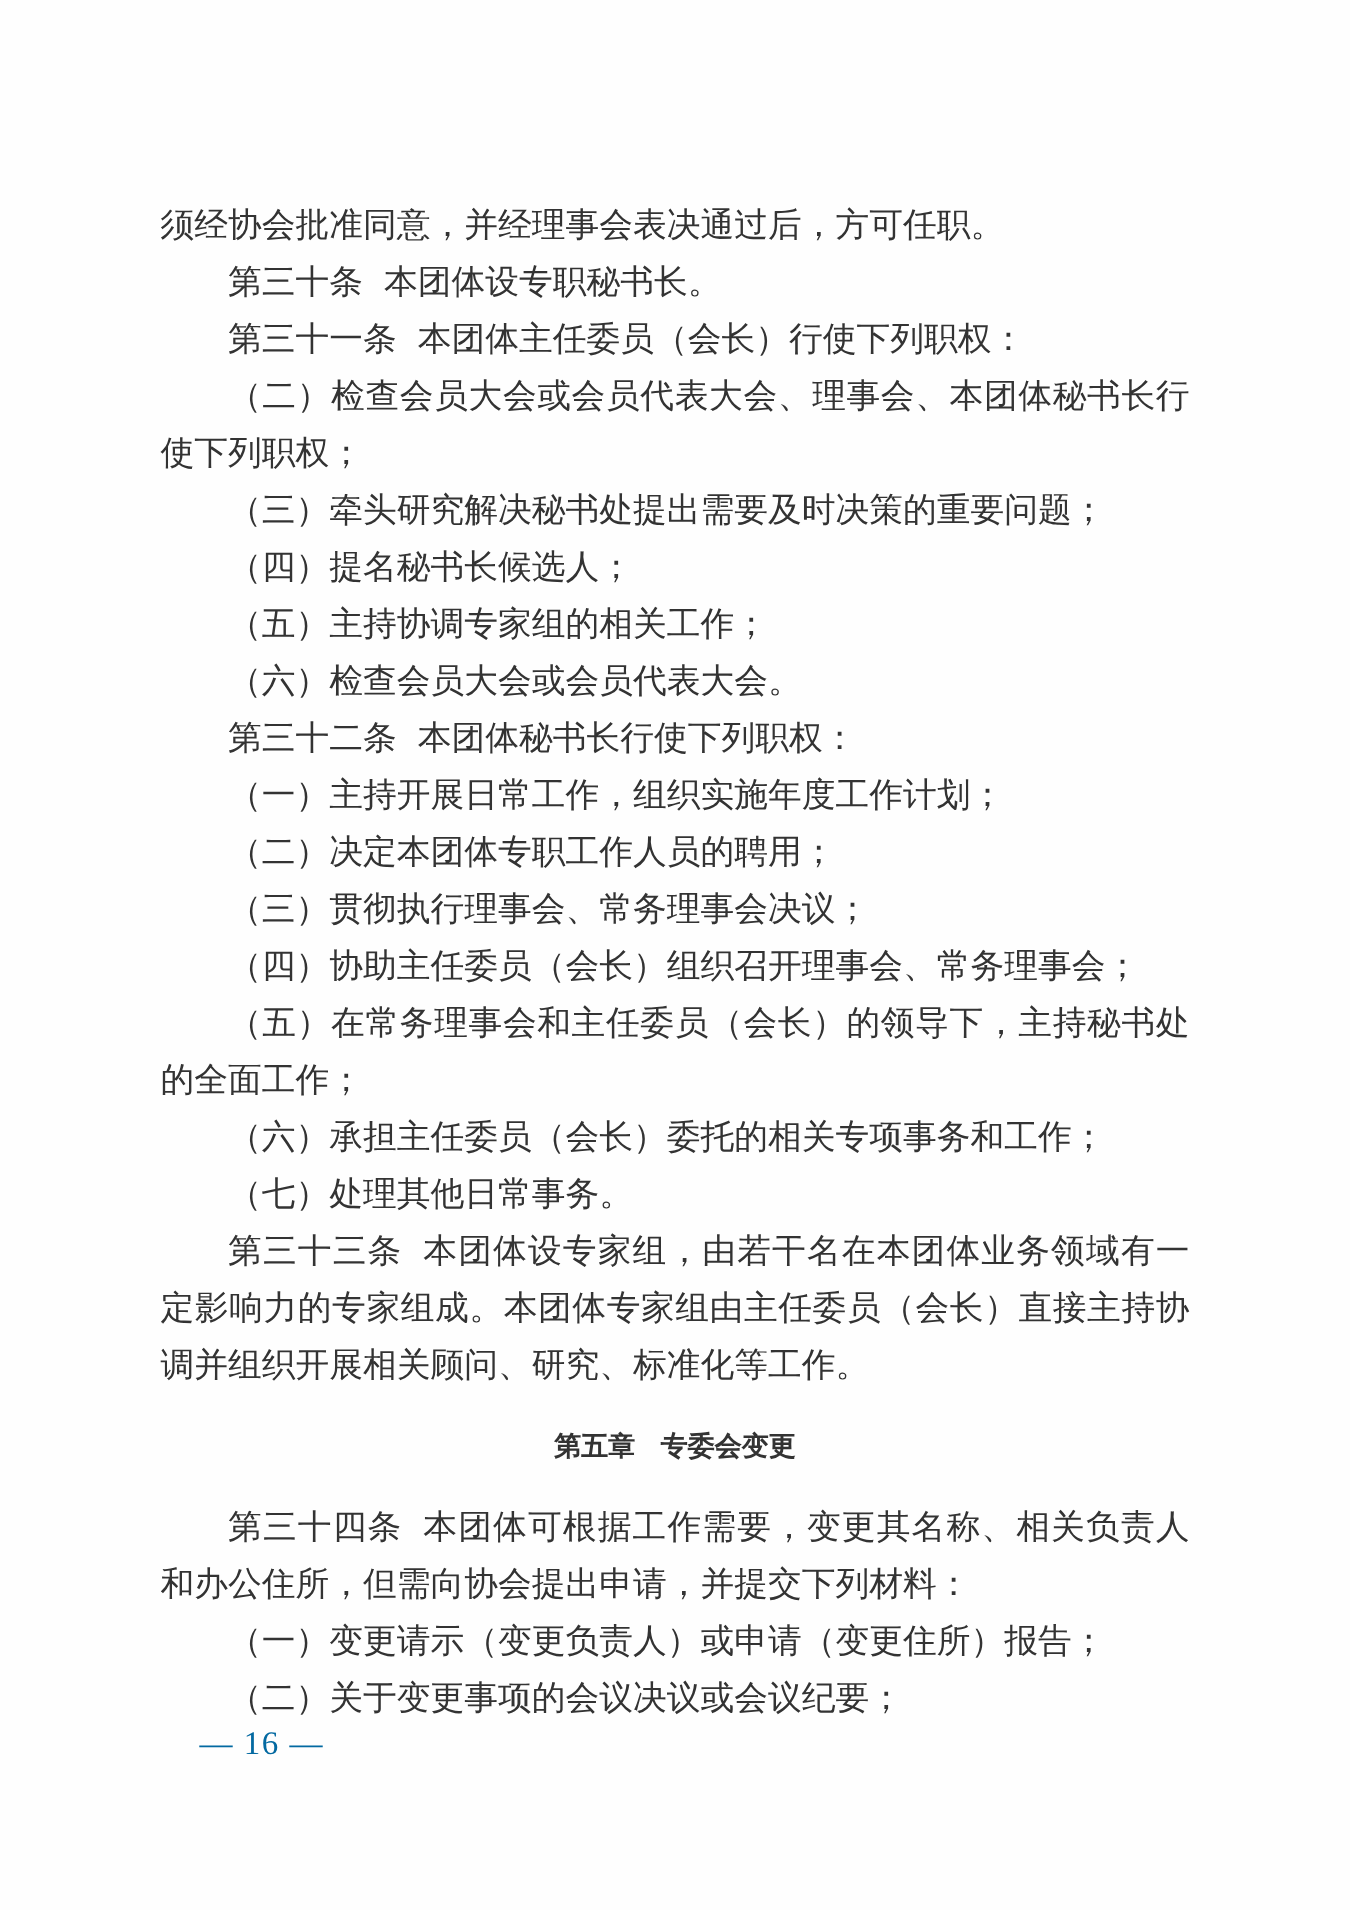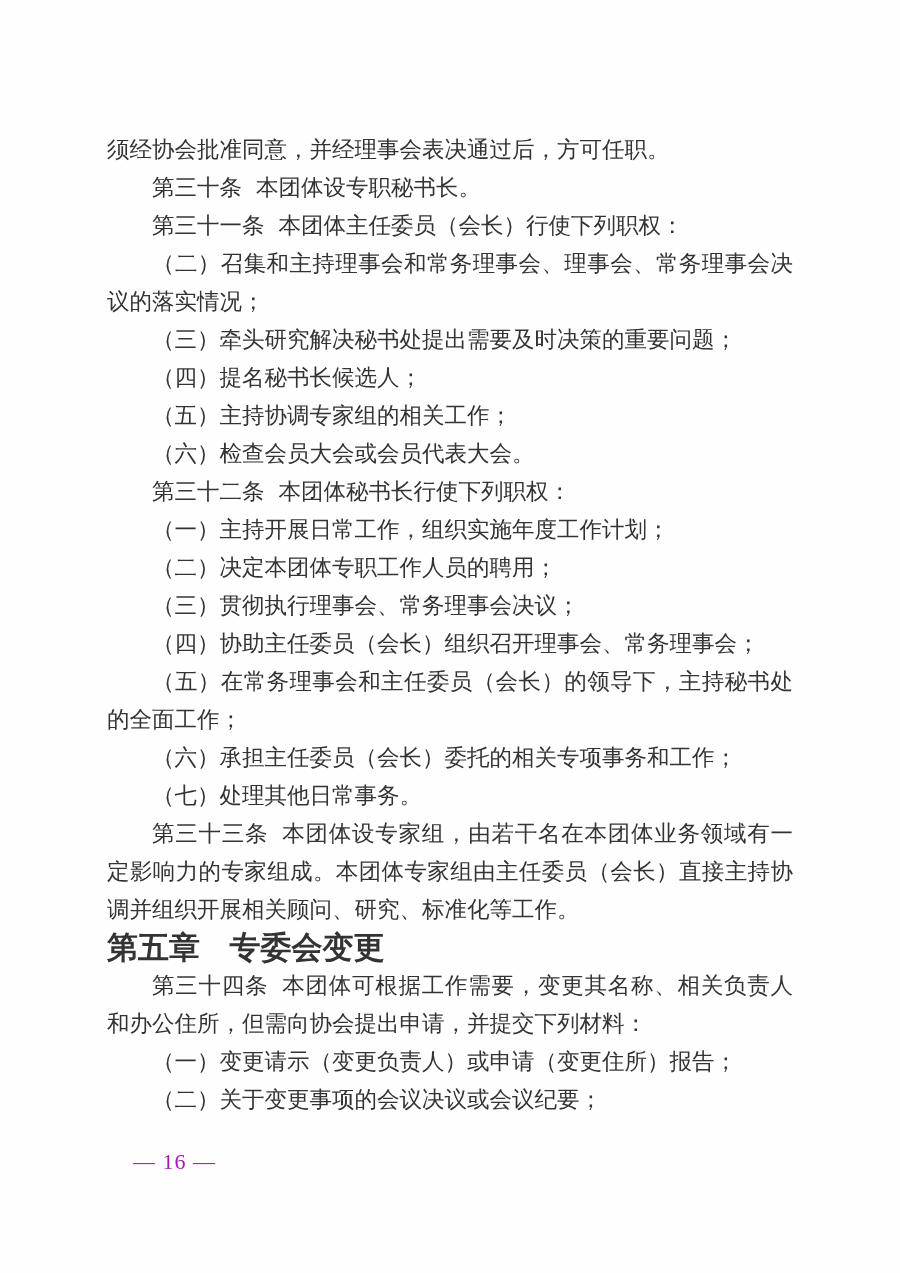--- a/index.html
+++ b/index.html
@@ -33,49 +33,49 @@
     margin: 0;
     padding: 0;
   }
   .para.indent { text-indent: 2em; }
   .para.no-indent { text-indent: 0; }
   .article-label {
     font-weight: 400;
     margin-right: 0.62em;
   }
   .chapter {
-    margin: 0;
+    margin: 16px;
     padding: 0;
-    text-align: left;
+    text-align: center;
     text-indent: 0;
     font-weight: 700;
-    font-size: 31px;
+    font-size: 18px;
     line-height: 38px;
     font-family: "Liberation Sans", "DejaVu Sans", sans-serif;
   }
   .chapter .chapter-title { margin-left: 0.95em; }
   .footer {
     position: absolute;
     left: 133px;
     top: 1148px;
     font-size: 22px;
     line-height: 28px;
-    color: #a21caf;
+    color: #0369a1;
     letter-spacing: 1px;
   }
 </style>
 </head>
 <body>
 
 <div class="page">
   <div class="text-block" id="text-block">
       <p class="para no-indent">须经协会批准同意，并经理事会表决通过后，方可任职。</p>
       <p class="para indent"><span class="article-label">第三十条</span><span>本团体设专职秘书长。</span></p>
       <p class="para indent"><span class="article-label">第三十一条</span><span>本团体主任委员（会长）行使下列职权：</span></p>
-      <p class="para indent">（二）召集和主持理事会和常务理事会、理事会、常务理事会决议的落实情况；</p>
+      <p class="para indent">（二）检查会员大会或会员代表大会、理事会、本团体秘书长行使下列职权；</p>
       <p class="para indent">（三）牵头研究解决秘书处提出需要及时决策的重要问题；</p>
       <p class="para indent">（四）提名秘书长候选人；</p>
       <p class="para indent">（五）主持协调专家组的相关工作；</p>
       <p class="para indent">（六）检查会员大会或会员代表大会。</p>
       <p class="para indent"><span class="article-label">第三十二条</span><span>本团体秘书长行使下列职权：</span></p>
       <p class="para indent">（一）主持开展日常工作，组织实施年度工作计划；</p>
       <p class="para indent">（二）决定本团体专职工作人员的聘用；</p>
       <p class="para indent">（三）贯彻执行理事会、常务理事会决议；</p>
       <p class="para indent">（四）协助主任委员（会长）组织召开理事会、常务理事会；</p>
       <p class="para indent">（五）在常务理事会和主任委员（会长）的领导下，主持秘书处的全面工作；</p>

